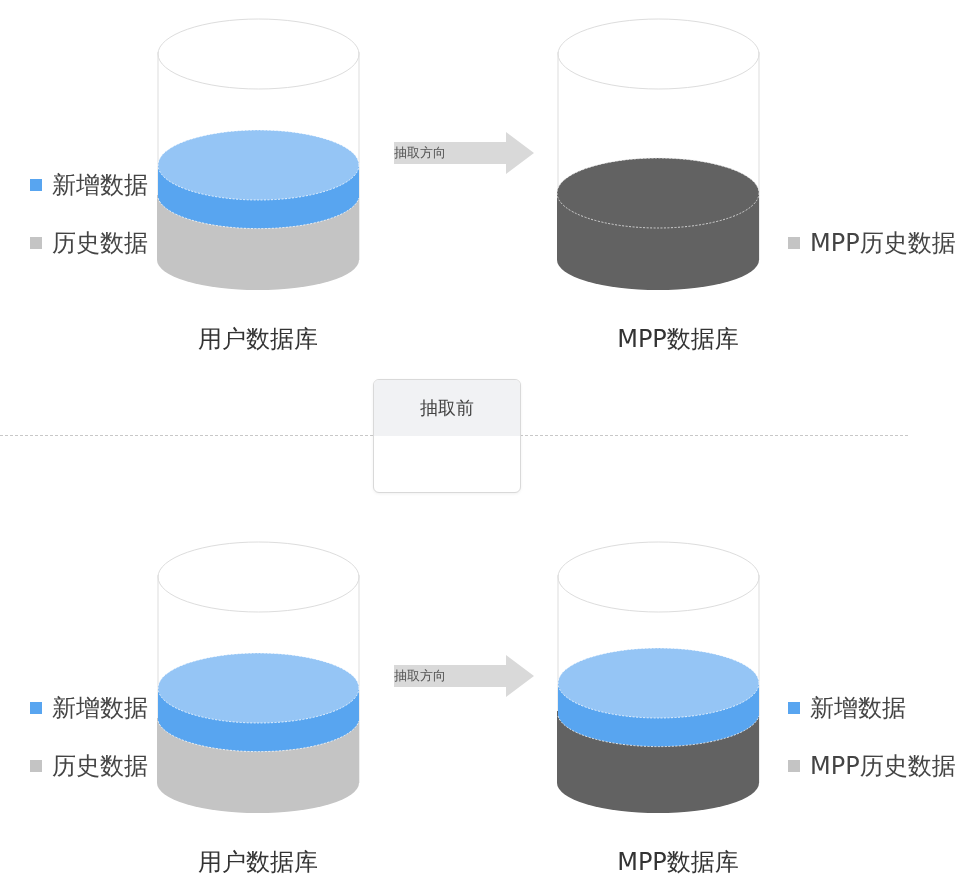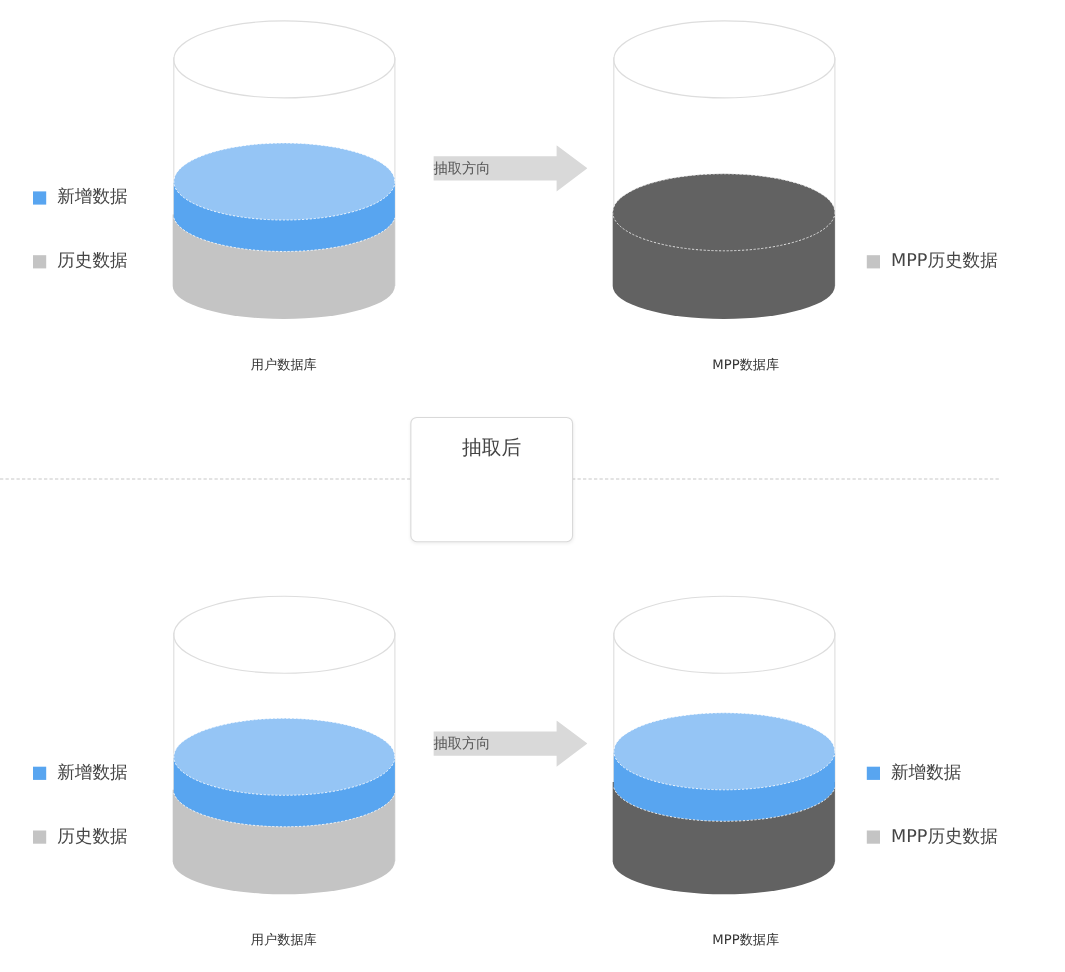--- a/index.html
+++ b/index.html
@@ -1,21 +1,21 @@
 <!DOCTYPE html>
 <html><head>
 <meta charset="utf-8">
 <style>
   html, body { margin: 0; padding: 0; background: #ffffff; }
   body { width: 968px; height: 884px; position: relative; overflow: hidden;
          font-family: "DejaVu Sans", "Liberation Sans", sans-serif; color: #333; }
   svg.cyl { position: absolute; overflow: visible; }
-  .legend { position: absolute; display: flex; align-items: center; font-size: 16px; color: #444; white-space: nowrap; }
+  .legend { position: absolute; display: flex; align-items: center; font-size: 24px; color: #444; white-space: nowrap; }
   .legend .sw { width: 12px; height: 12px; margin-right: 10px; display: inline-block; }
-  .db-label { position: absolute; font-size: 12px; color: #333; text-align: center; width: 220px; }
+  .db-label { position: absolute; font-size: 24px; color: #333; text-align: center; width: 220px; }
   .arrow { position: absolute; width: 140px; height: 44px; }
   .arrow-text { position: absolute; font-size: 13px; color: #555; left: 0; width: 120px; top: 12px; }
   .divider { position: absolute; left: 0; top: 435px; width: 908px; border-top: 1px dashed #c8c8c8; }
   .toggle { position: absolute; left: 373px; top: 379px; width: 146px; height: 112px;
             border: 1px solid #d9d9d9; border-radius: 6px; background: #fff; overflow: hidden;
             box-shadow: 0 1px 3px rgba(0,0,0,0.06); }
   .toggle .opt { height: 56px; line-height: 56px; text-align: center; font-size: 18px; color: #444; cursor: pointer; }
   .toggle .opt.active { background: #f1f2f4; }
 </style>
 </head>
@@ -63,21 +63,21 @@
 
 <div class="legend" style="left:788px;top:227px;">
   <span class="sw" style="background:#c4c4c4;"></span>
   <span>MPP历史数据</span>
 </div>
 <div class="db-label" style="left:568px;top:323px;">MPP数据库</div>
 
 <div class="divider"></div>
 
 <div class="toggle">
-  <div class="opt">抽取后</div>
+  <div class="opt active">抽取前</div>
 </div>
 
 <svg class="cyl" style="left:150px;top:533px;" width="220" height="290" viewBox="0 0 220 290">
   <line x1="8" y1="42" x2="8" y2="250" stroke="#dddddd" stroke-width="1"></line>
   <line x1="209" y1="42" x2="209" y2="250" stroke="#dddddd" stroke-width="1"></line>
   <path d="M7,185 L7,250 A101,30 0 0 0 209,250 L209,185 Z" fill="#c4c4c4"></path>
   <path d="M8,155 L8,188 A101,34 0 0 0 209,188 L209,155 Z" fill="#58a5f0"></path>
   <path d="M8,188 A101,34 0 0 0 209,188" fill="none" stroke="#ffffff" stroke-width="0.8" stroke-dasharray="2,1.5"></path>
   <ellipse cx="108.5" cy="155" rx="100.5" ry="35" fill="#95c5f5" stroke="#ffffff" stroke-width="0.8" stroke-dasharray="2,1.5"></ellipse>
   <ellipse cx="108.5" cy="44" rx="100.5" ry="35" fill="none" stroke="#dddddd" stroke-width="1"></ellipse>

